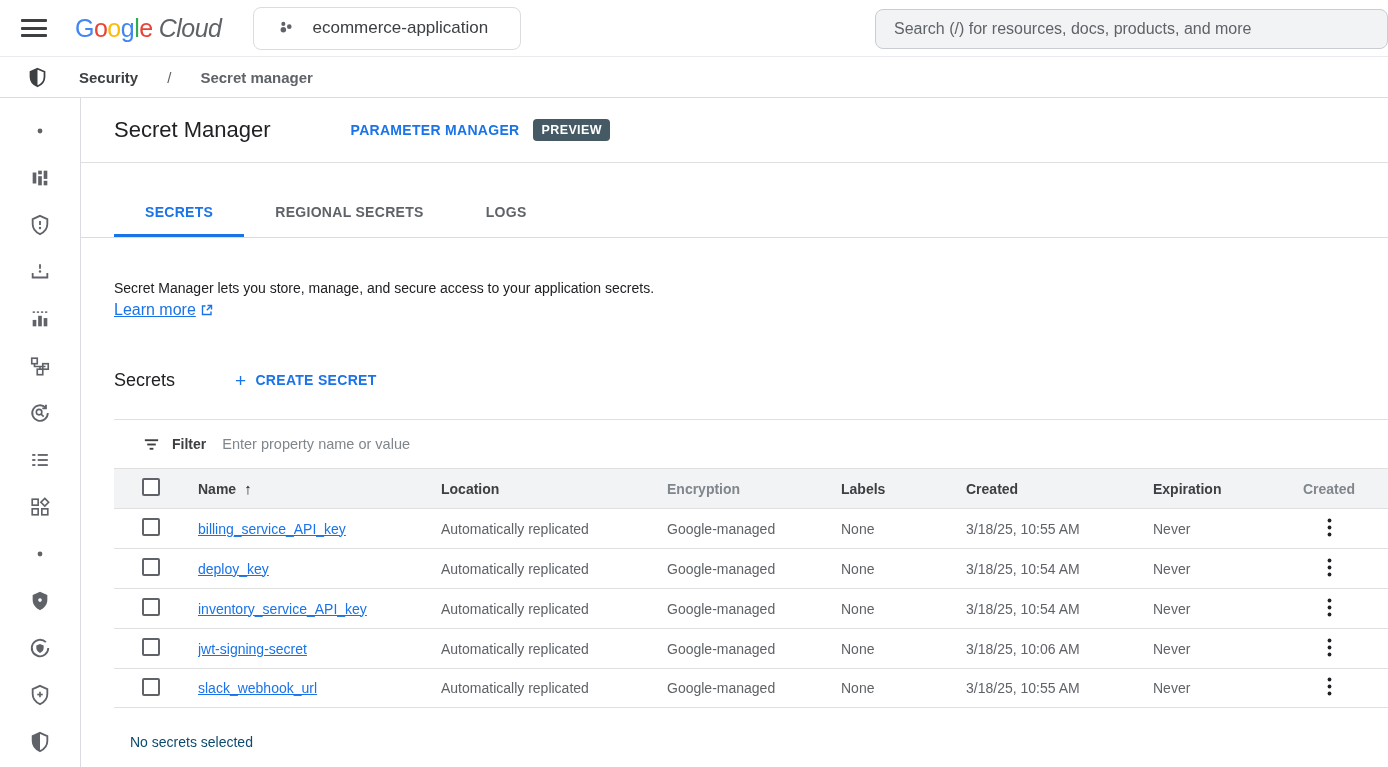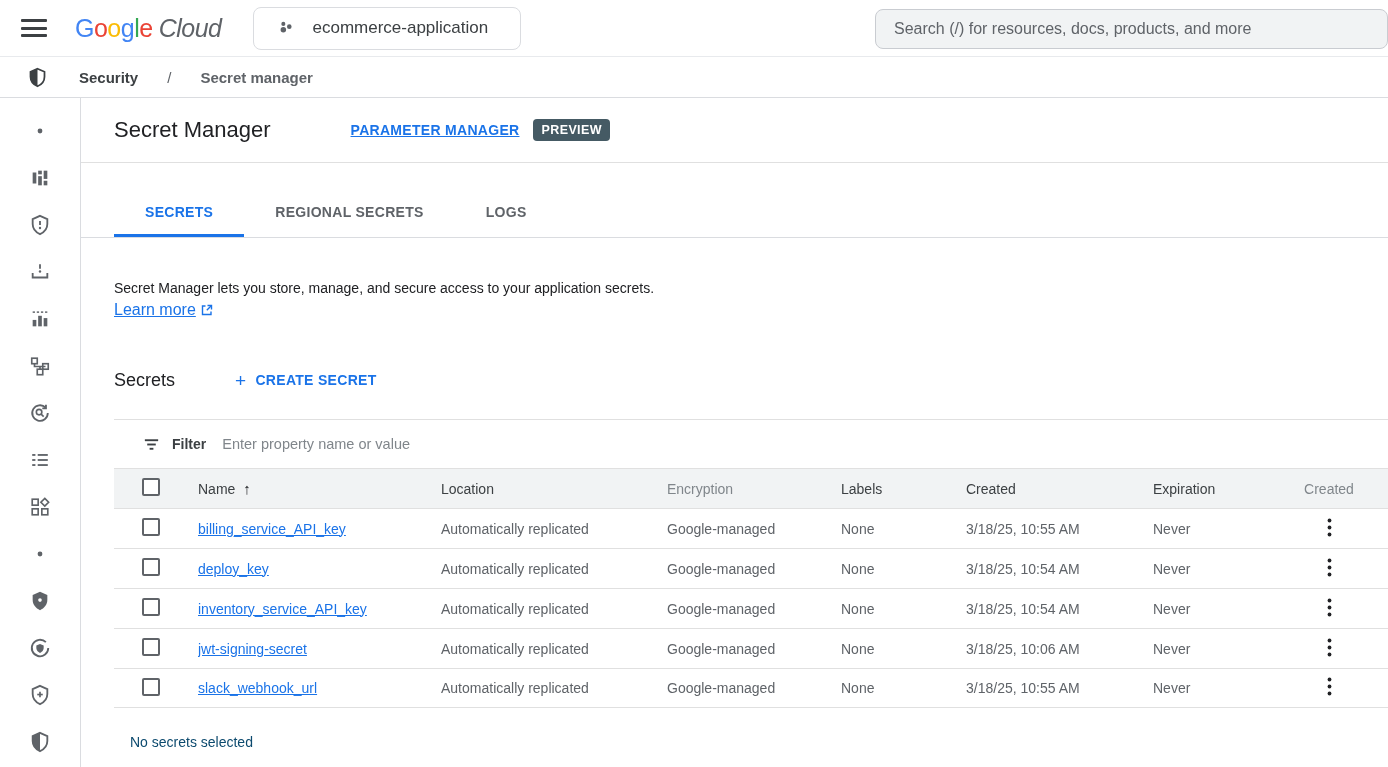--- a/index.html
+++ b/index.html
@@ -31,21 +31,21 @@
   .crumb-page { font-size:15px; font-weight:bold; color:#5f6368; }
 
   
   .body { display:flex; height:669px; }
   .sidenav { width:81px; border-right:1px solid #dadce0; padding-top:21px; display:flex; flex-direction:column; align-items:center; }
   .nav-item { width:24px; height:24px; margin-bottom:23px; display:flex; align-items:center; justify-content:center; cursor:pointer; flex:none; }
 
   .main { flex:1; overflow:hidden; }
   .titlerow { height:65px; border-bottom:1px solid #e0e0e0; display:flex; align-items:center; padding-left:33px; }
   .page-title { font-size:22px; color:#202124; }
-  .param-link { margin-left:80px; font-size:14px; font-weight:bold; letter-spacing:0.3px; color:#1a73e8; cursor:pointer;text-decoration:underline; }
+  .param-link { margin-left:80px; font-size:14px; font-weight:bold; letter-spacing:0.3px; color:#1a73e8; cursor:pointer; }
   .preview-badge { margin-left:14px; background:#455a64; color:#fff; font-size:12.5px; font-weight:bold;
     padding:4px 8px; border-radius:4px; letter-spacing:0.4px; }
 
   .tabs { margin-top:27px; display:flex; border-bottom:1px solid #dadce0; padding-left:33px; }
   .tab { height:47px; display:flex; align-items:center; padding:0 31px; font-size:14px; font-weight:bold;
     letter-spacing:0.3px; color:#5f6368; cursor:pointer; border-bottom:3px solid transparent; }
   .tab.active { color:#1a73e8; border-bottom-color:#1a73e8; }
 
   .desc { margin:40px 33px 0; font-size:14px; color:#202124; line-height:20px; }
   .learnmore { margin:3px 33px 0; display:flex; align-items:center; }
@@ -61,21 +61,21 @@
   
   .tablewrap { margin-top:24px; margin-left:33px; border-top:1px solid #e0e0e0; }
   .filterrow { height:48px; display:flex; align-items:center; padding-left:28px; }
   .filterrow svg { margin-right:11px; }
   .filter-label { font-size:14px; font-weight:bold; color:#3c4043; margin-right:16px; }
   .filterrow input { flex:1; border:none; outline:none; font-size:14.5px; color:#3c4043; font-family:"Liberation Sans",sans-serif; }
   .filterrow input::placeholder { color:#80868b; }
 
   .grid-row { display:grid; grid-template-columns:84px 243px 226px 174px 125px 187px 125px 1fr;
     align-items:center; height:40px; border-top:1px solid #e0e0e0; font-size:14px; }
-  .grid-head { background:#f1f3f4; font-weight:normal; color:#3c4043; }
+  .grid-head { background:#f1f3f4; font-weight:bold; color:#3c4043; }
   .grid-head .dim { color:#80868b; }
   .cell { padding-right:8px; white-space:nowrap; overflow:hidden; }
   .cell.ck { padding-left:28px; }
   .cell.actions { text-align:center; }
   .checkbox { width:18px; height:18px; border:2px solid #5f6368; border-radius:2px; background:#fff; display:inline-block; cursor:pointer; }
   .namelink { color:#1a73e8; text-decoration:underline; cursor:pointer; }
   .muted { color:#5f6368; }
   .sort-arrow { font-size:15px; margin-left:8px; color:#202124; }
   .kebab { background:none; border:none; cursor:pointer; padding:2px 6px; }
 

